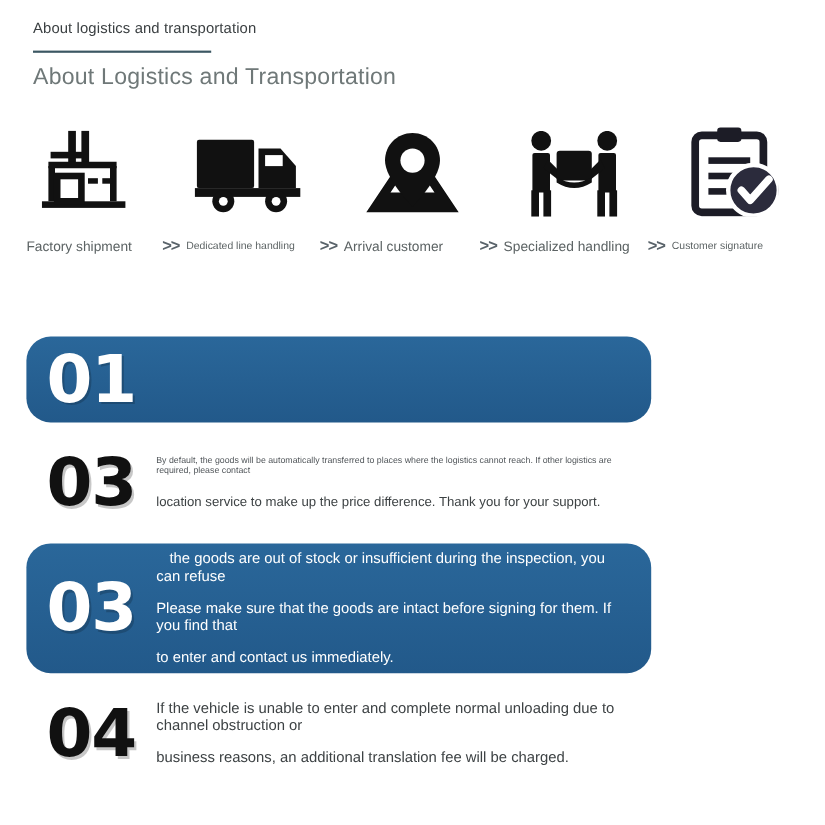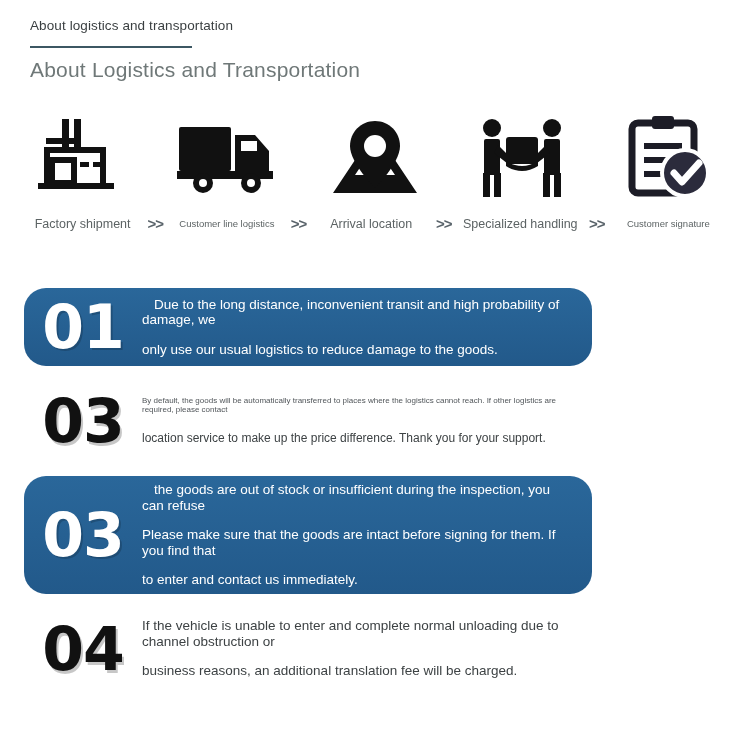--- a/index.html
+++ b/index.html
@@ -60,21 +60,21 @@
   }
   .step-icon svg { display: block; }
 
   #process-labels {
     display: flex;
     align-items: center;
     margin-top: 18px;
     padding: 0 6px;
   }
   .step-label {
-    text-align: center;
+    text-align: left;
     color: #5c6364;
     white-space: nowrap;
   }
   .step-label.l0 { width: 122px; font-size: 12.5px; }
   .step-label.l1 { width: 120px; font-size: 9.5px; }
   .step-label.l2 { width: 122px; font-size: 12.5px; }
   .step-label.l3 { width: 130px; font-size: 12.5px; }
   .step-label.l4 { width: 120px; font-size: 9.5px; }
   .chev {
     color: #59636a;
@@ -83,21 +83,21 @@
     letter-spacing: -1px;
     width: 28px;
     text-align: center;
     flex: none;
   }
 
   
   #notices {
     position: absolute;
     left: 0;
-    top: 288px;
+    top: 306px;
     width: 616px;
   }
   .notice {
     position: relative;
     display: flex;
     align-items: center;
     margin: 0 24px 16px 24px;
     min-height: 78px;
     padding: 6px 14px 6px 0;
     box-sizing: border-box;
@@ -240,39 +240,35 @@
           <path d="M46 58 l8 9 l17 -19" fill="none" stroke="#ffffff" stroke-width="7" stroke-linecap="round" stroke-linejoin="round"></path>
         </svg>
       </span>
     </div>
 
   </div>
 
   <div id="process-labels">
     <div class="step-label l0">Factory shipment</div>
     <div class="chev">&gt;&gt;</div>
-    <div class="step-label l1">Customer line logistics</div>
-    <div class="chev">&gt;&gt;</div>
-    <div class="step-label l2">Arrival location</div>
+    <div class="step-label l1">Dedicated line handling</div>
+    <div class="chev">&gt;&gt;</div>
+    <div class="step-label l2">Arrival customer</div>
     <div class="chev">&gt;&gt;</div>
     <div class="step-label l3">Specialized handling</div>
     <div class="chev">&gt;&gt;</div>
     <div class="step-label l4">Customer signature</div>
   </div>
 
 </div>
 
 <div id="notices">
 
   <div class="notice filled">
     <div class="num">01</div>
-    <div class="body">
-      <p><span class="indent"></span><span>Due to the long distance, inconvenient transit and high probability of damage, we</span></p>
-      <p>only use our usual logistics to reduce damage to the goods.</p>
-    </div>
   </div>
 
   <div class="notice plain small">
     <div class="num">03</div>
     <div class="body">
       <p>By default, the goods will be automatically transferred to places where the logistics cannot reach. If other logistics are required, please contact</p>
       <p class="big">location service to make up the price difference. Thank you for your support.</p>
     </div>
   </div>
 

